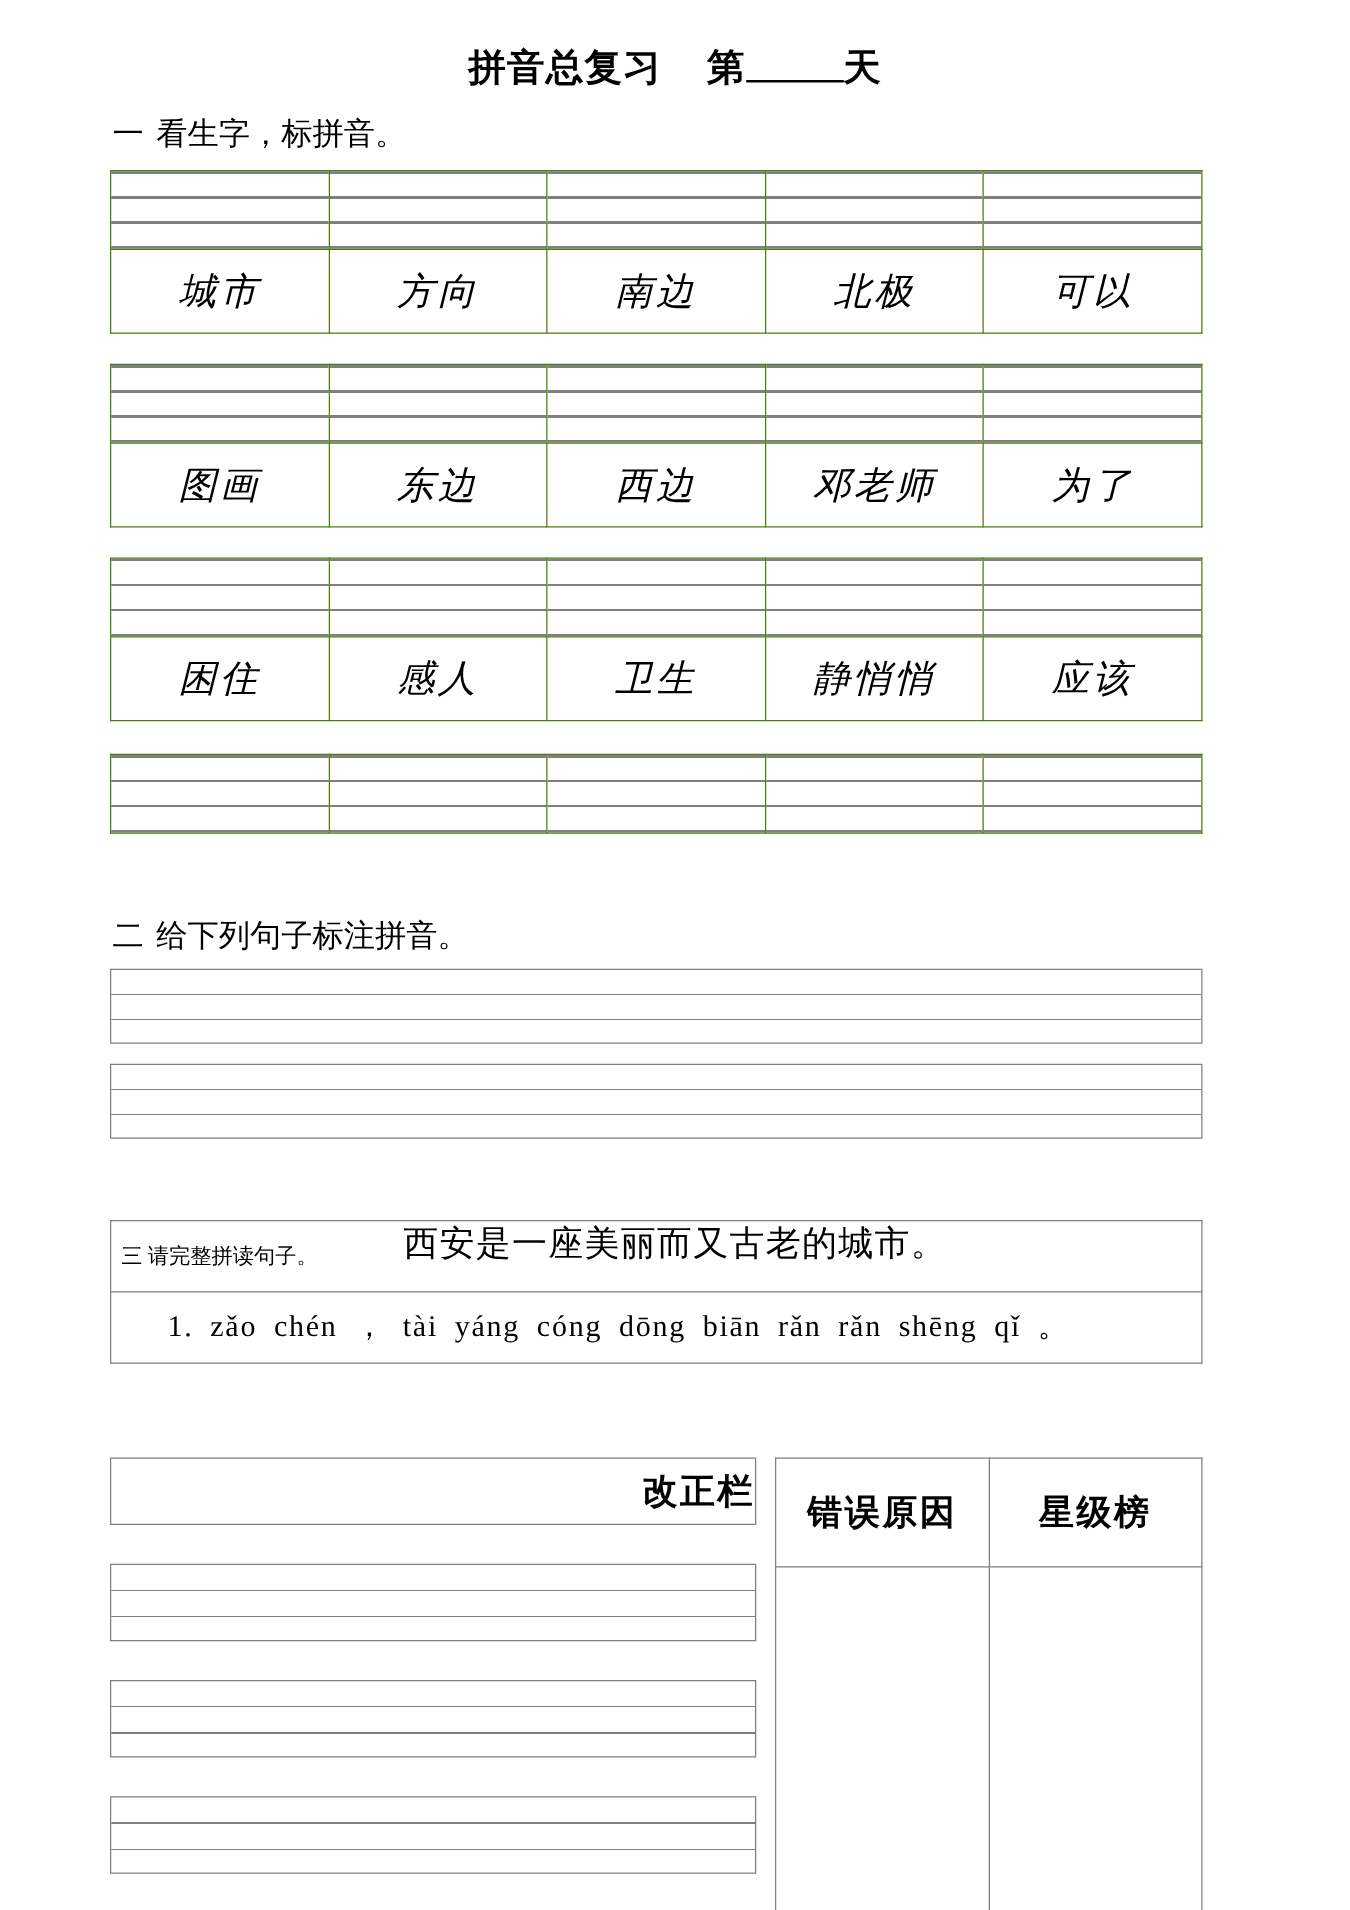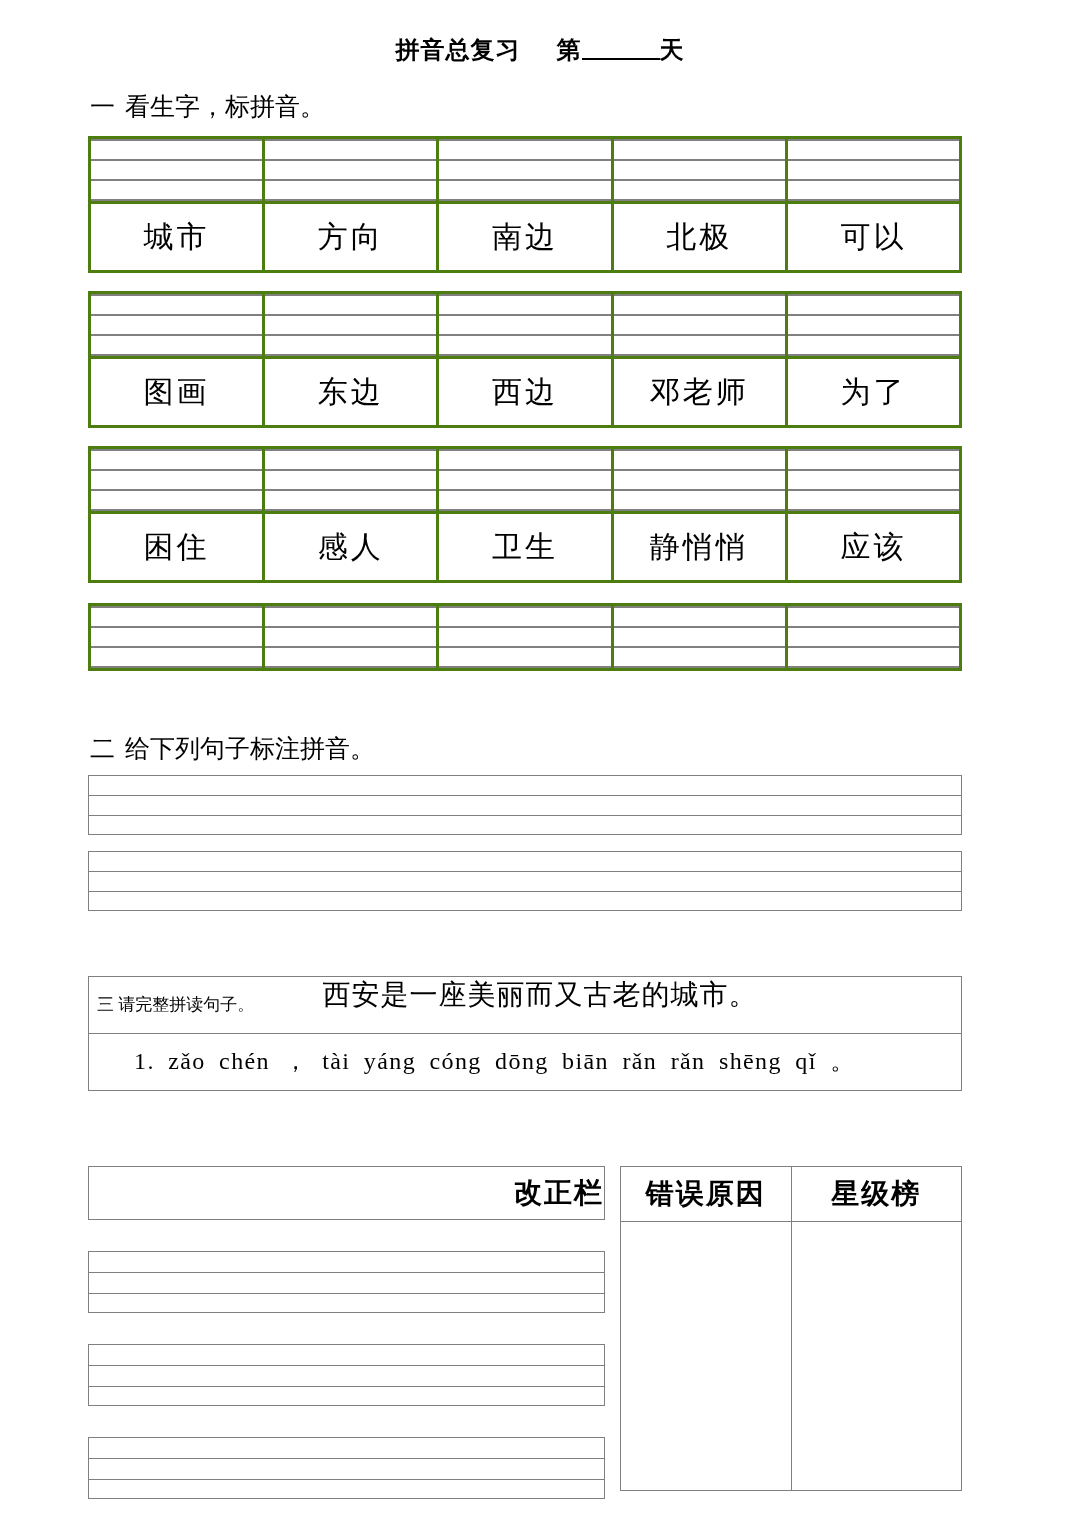--- a/index.html
+++ b/index.html
@@ -23,21 +23,21 @@
     height: 1528px;
   }
 
   
   .title {
     position: absolute;
     left: 0;
     top: 34px;
     width: 1080px;
     text-align: center;
-    font-size: 24px;
+    font-size: 30px;
     font-weight: bold;
     letter-spacing: 1px;
   }
   .title .day-blank {
     border-bottom: 2px solid #000;
     display: inline-block;
     width: 78px;
     vertical-align: -2px;
   }
   .title .gap { display: inline-block; width: 36px; }
@@ -52,24 +52,25 @@
 
   
   .word-table {
     position: absolute;
     left: 88px;
     width: 874px;
     border-collapse: collapse;
     table-layout: fixed;
   }
   .word-table td {
-    border: 3px solid #4d7c0f;
+    border: 1px solid #4d7c0f;
     padding: 0;
     text-align: center;
     vertical-align: middle;
+    font-style: italic;
   }
   .pinyin-cell { height: 62px; padding: 0 !important; }
   .pinyin-lines {
     width: 100%;
     height: 62px;
     box-sizing: border-box;
     display: block;
     background:
       linear-gradient(to bottom,
         #808080 0px, #808080 2px, transparent 2px, transparent 20px,
@@ -171,21 +172,21 @@
   .score-table {
     position: absolute;
     left: 620px;
     top: 1166px;
     width: 342px;
     border-collapse: collapse;
     table-layout: fixed;
   }
   .score-table th, .score-table td {
     border: 1px solid #808080;
-    padding: 0;
+    padding: 16px;
     vertical-align: middle;
     margin-left: 32px;
   }
   .score-table th {
     height: 54px;
     font-size: 28px;
     font-weight: bold;
     letter-spacing: 2px;
   }
   .score-table td.body-cell { height: 268px; }

